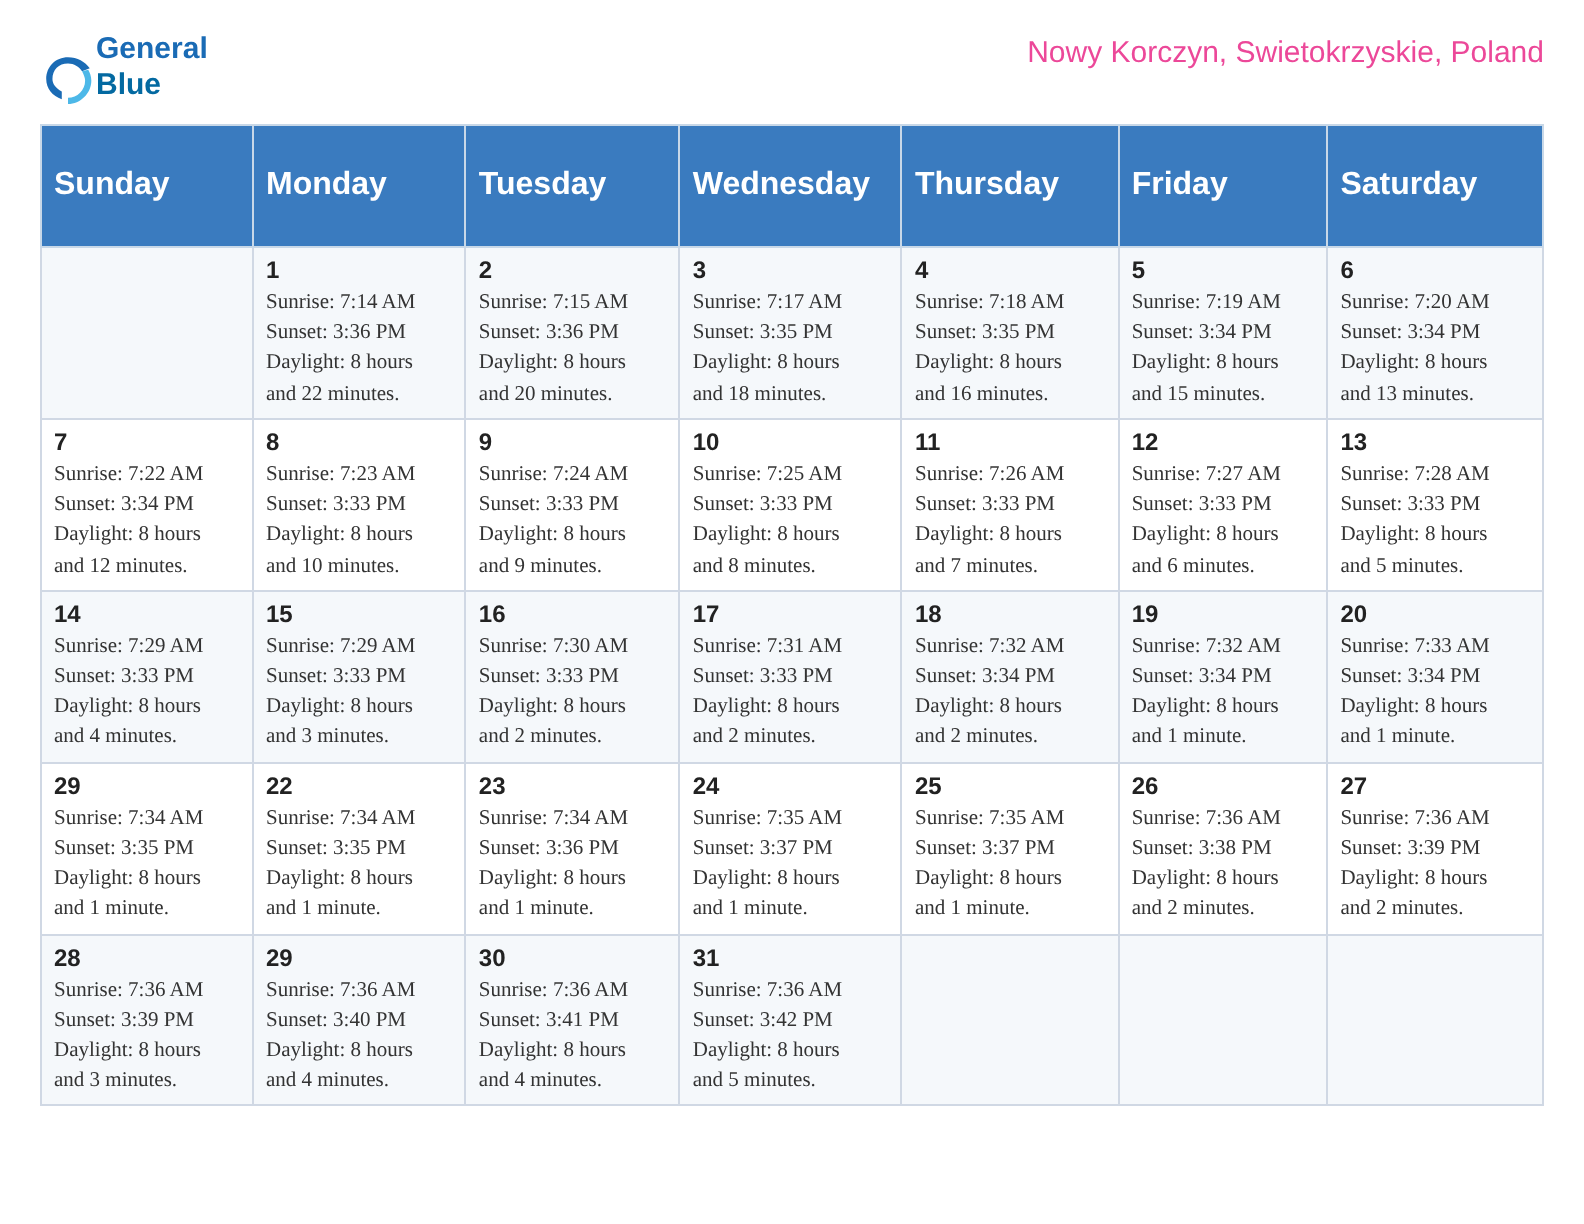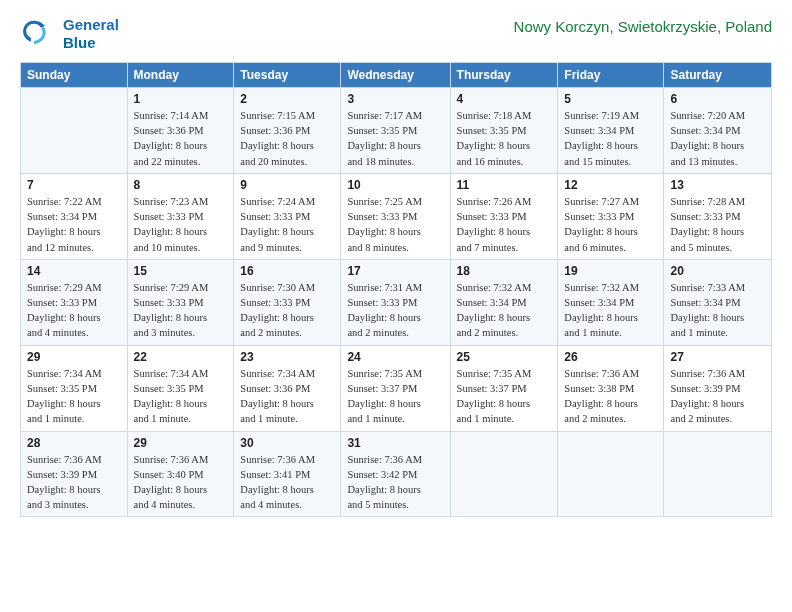--- a/index.html
+++ b/index.html
@@ -17,22 +17,22 @@
       background: #fff;
     }
     .header {
       display: flex;
       justify-content: space-between;
       align-items: flex-start;
       margin-bottom: 10px;
     }
     .logo {
       display: flex;
-      align-items: flex-start;
-      gap: 15px;
+      align-items: flex-end;
+      gap: 0;
     }
     .logo-text {
       font-size: 15px;
       font-weight: bold;
       color: #333;
       line-height: 1.2;
     }
     .logo-text span {
       color: #1a6bb5;
     }
@@ -44,34 +44,34 @@
       text-align: right;
     }
     .cal-title {
       font-size: 32px;
       font-weight: bold;
       color: #333;
       line-height: 1.1;
     }
     .cal-subtitle {
       font-size: 15px;
-      color: #15803d;
+      color: #ec4899;
       margin-top: 2px;
     }
     .calendar {
       width: 100%;
       border-collapse: collapse;
       font-size: 11px;
     }
     .calendar thead tr th {
       background: #3a7bbf;
       color: #fff;
       font-weight: bold;
-      font-size: 12px;
-      padding: 5px 6px;
+      font-size: 16px;
+      padding: 21px 6px;
       text-align: left;
       border: 1px solid #c8d8e8;
     }
     .calendar tbody tr td {
       vertical-align: top;
       border: 1px solid #d0d8e4;
       padding: 4px 6px;
       width: 113px;
       min-height: 80px;
       background: #fff;

